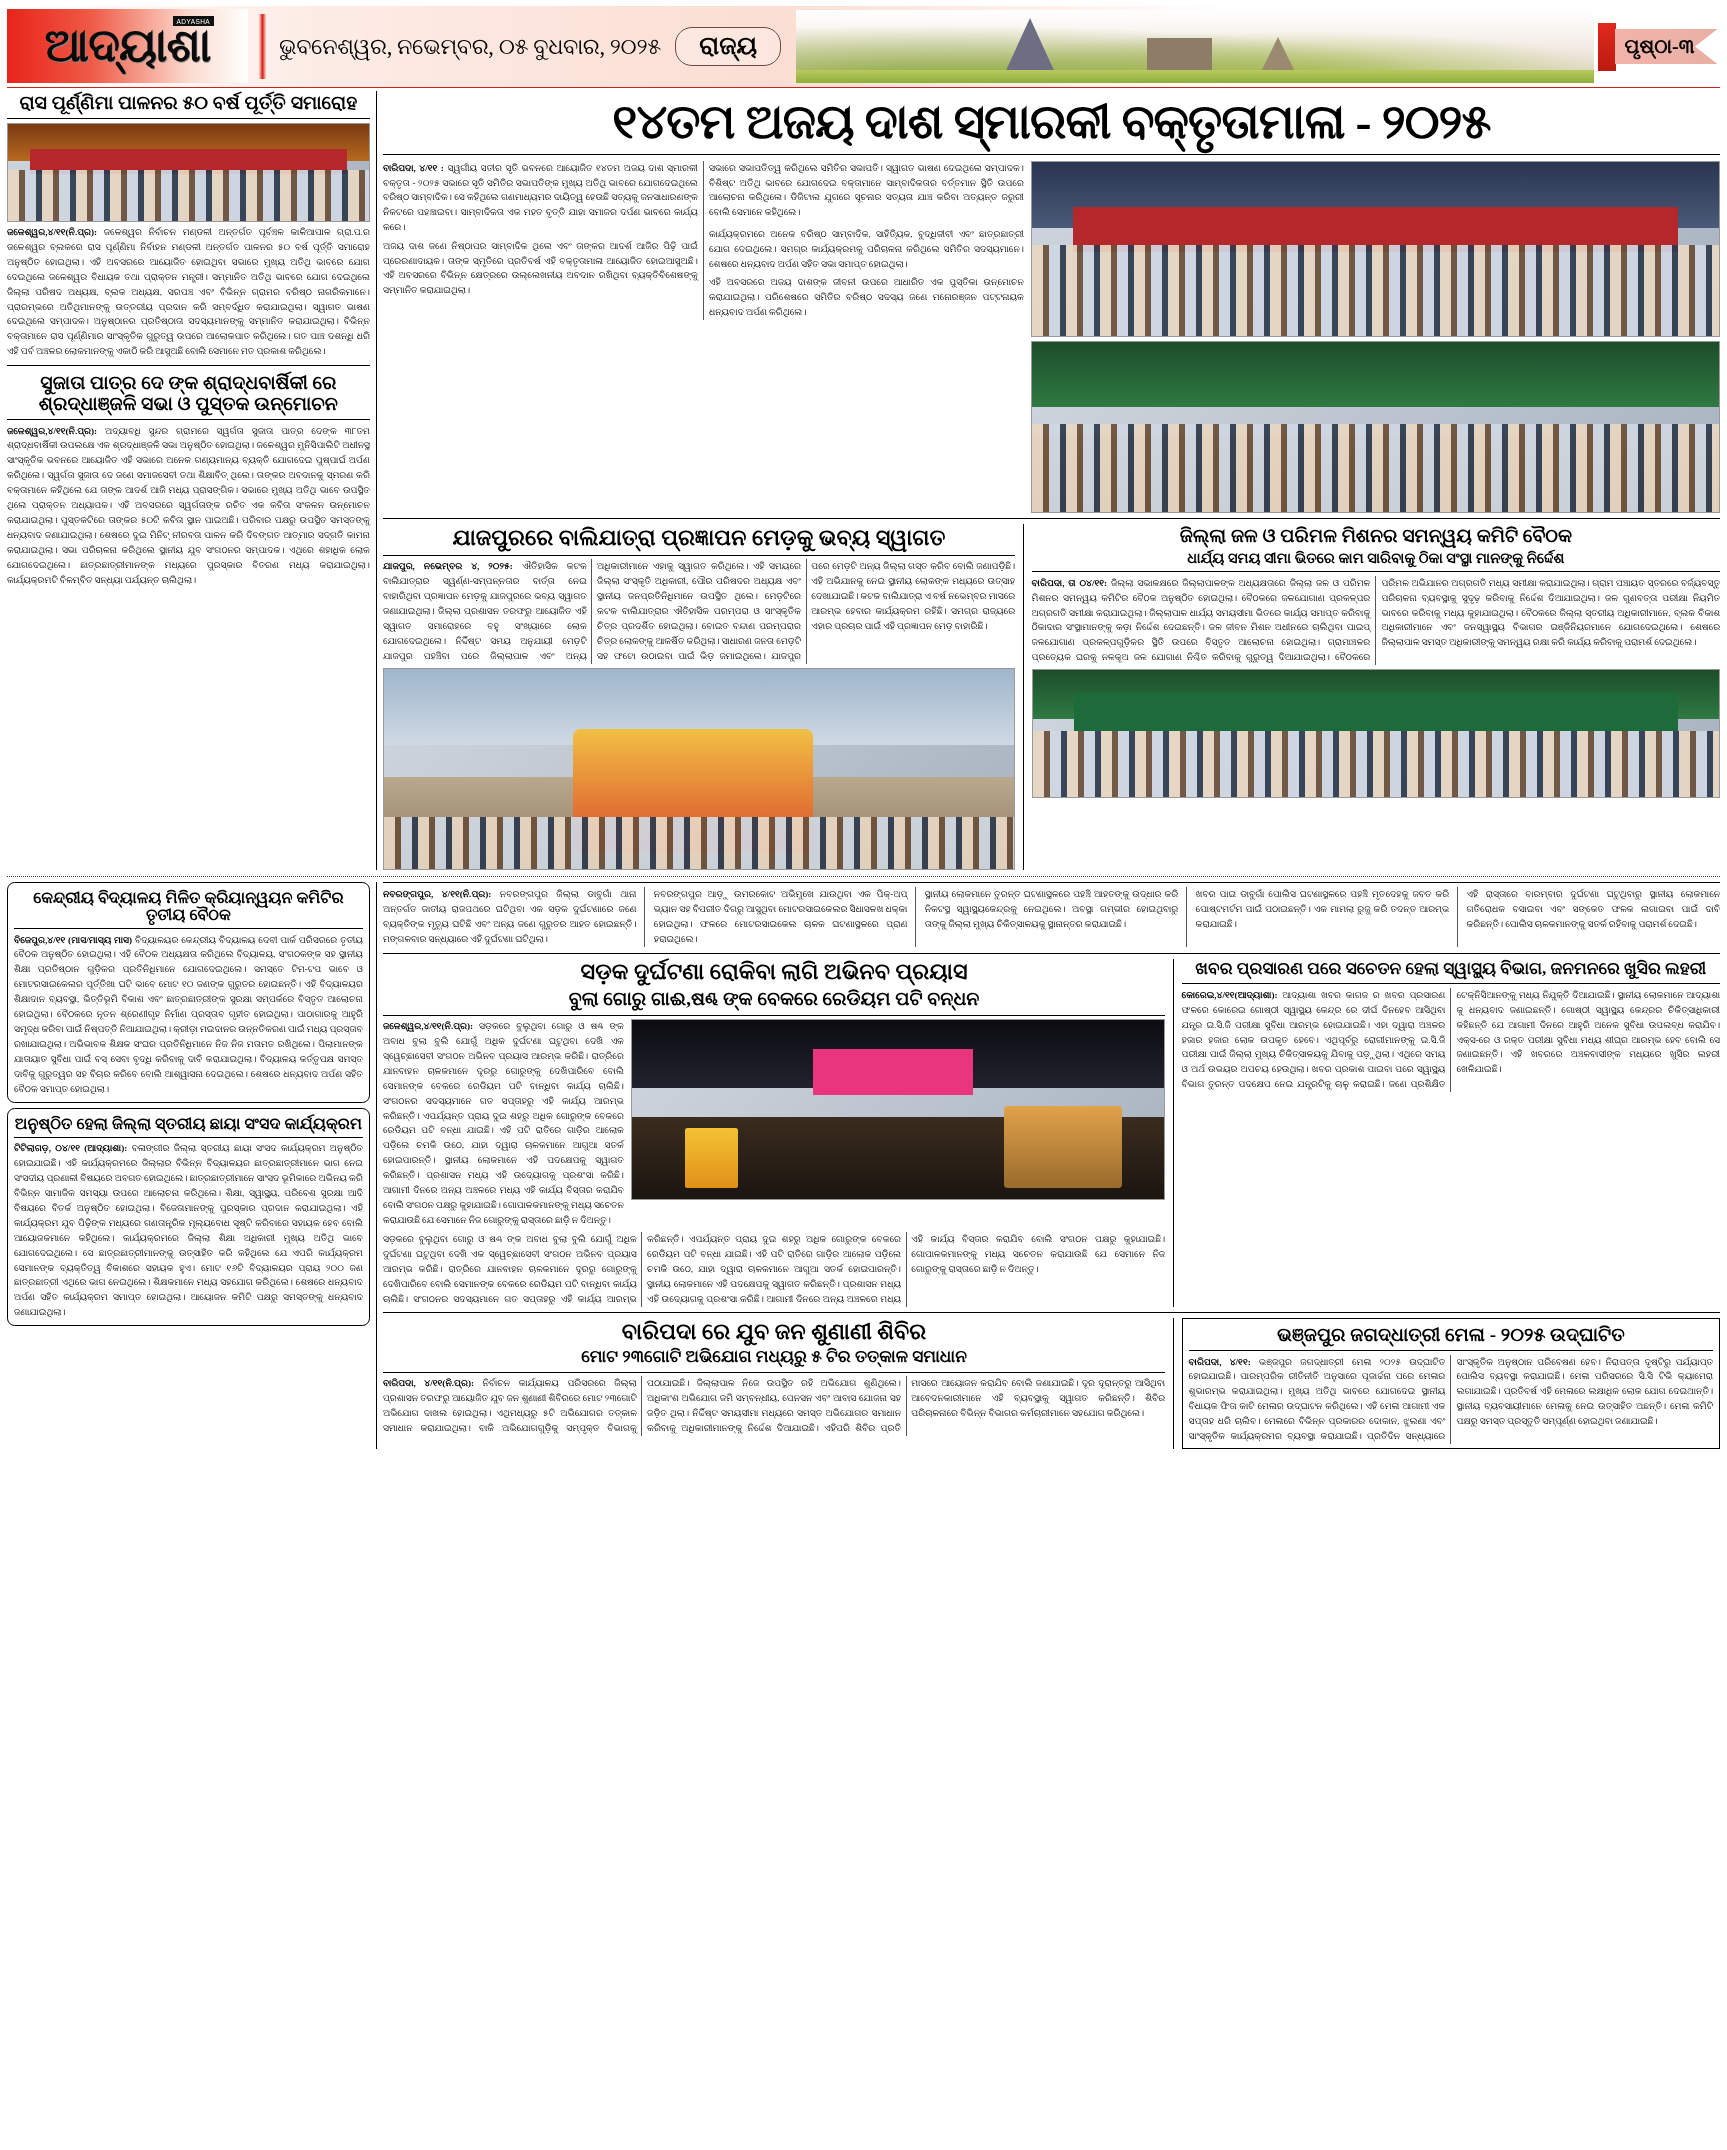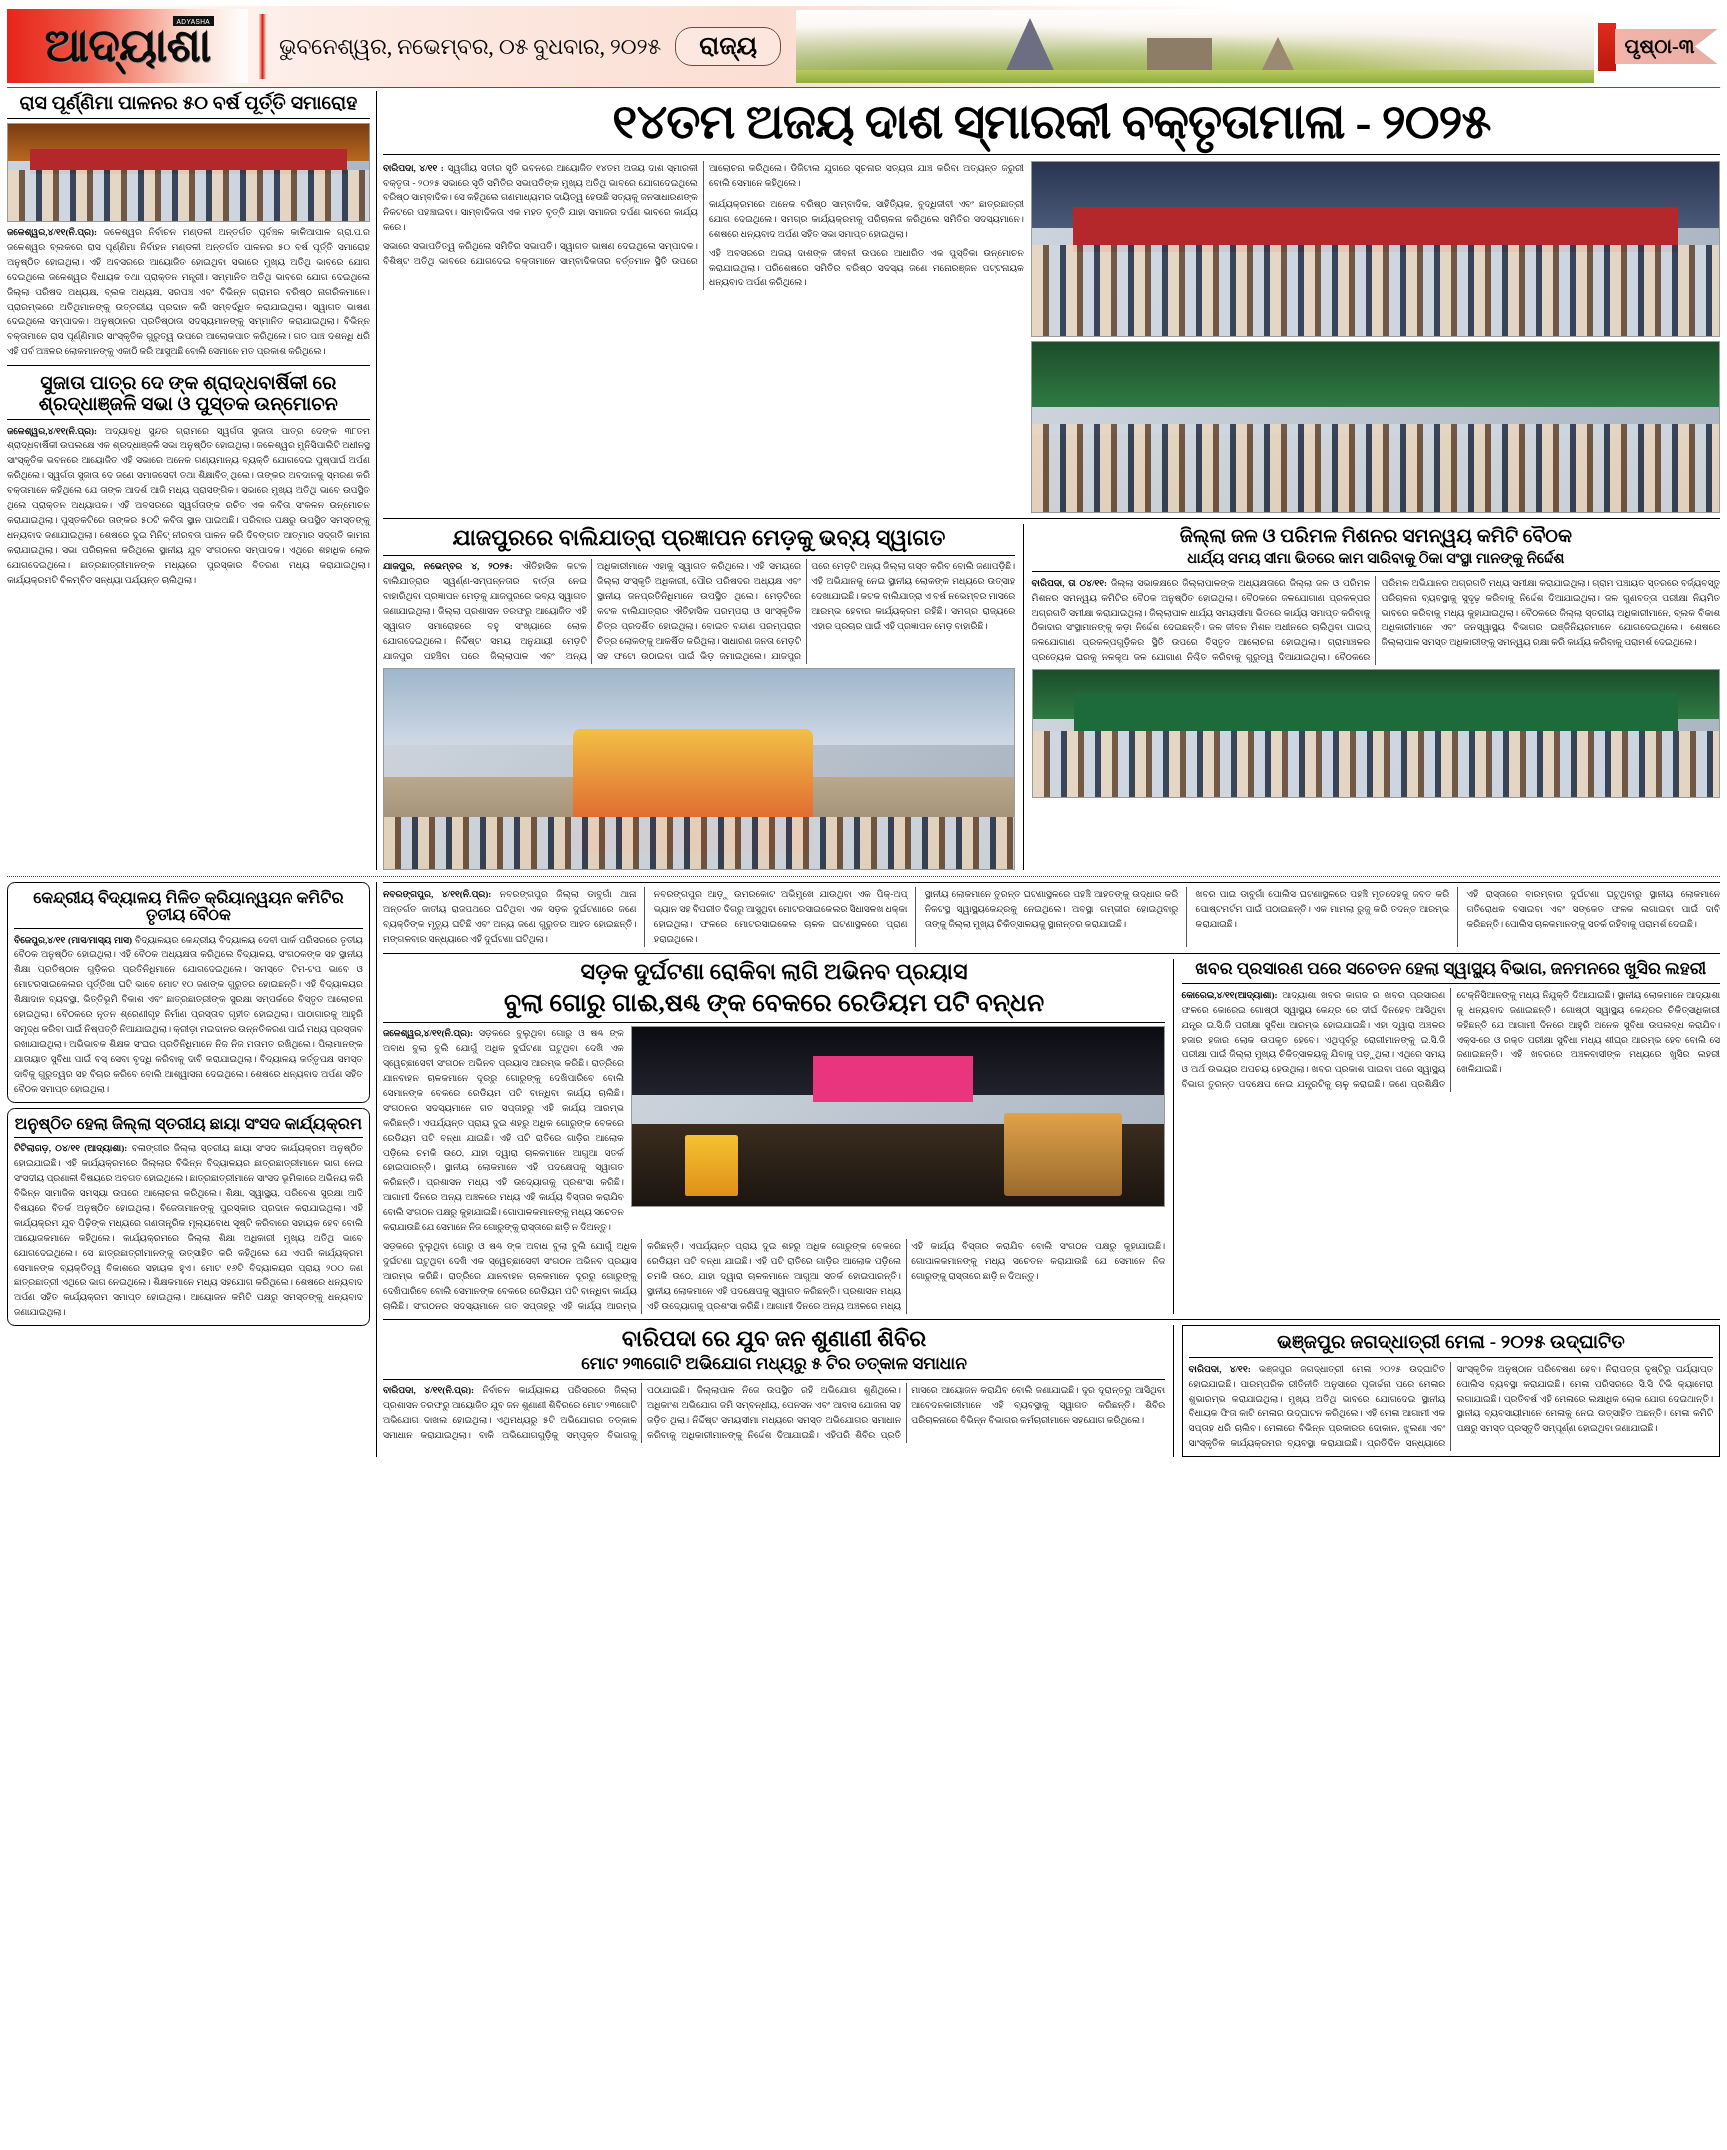--- a/index.html
+++ b/index.html
@@ -196,20 +196,21 @@
       <div class="hl hl-mega" style="padding:4.3px 0 6px;">୧୪ତମ ଅଜୟ ଦାଶ ସ୍ମାରକୀ ବକ୍ତୃତାମାଳା - ୨୦୨୫</div>
       <div class="rule" style="border-bottom-width:1.3px; margin-bottom:5.2px;"></div>
 
       <div style="display:flex; gap:6.9px;">
         <div style="width:641px; flex:0 0 641px;">
           <div class="cols2">
             <div class="body-txt">
               <b>ବାରିପଦା, ୪/୧୧ :</b>
               <span>ସ୍ୱର୍ଗୀୟ ସତୀର ସୃତି ଭବନରେ ଆୟୋଜିତ ୧୪ତମ ଅଜୟ ଦାଶ ସ୍ମାରକୀ ବକ୍ତୃତା - ୨୦୨୫ ସଭାରେ ସୃତି ସମିତିର ସଭାପତିଙ୍କ ମୁଖ୍ୟ ଅତିଥି ଭାବରେ ଯୋଗଦେଇଥିଲେ ବରିଷ୍ଠ ସାମ୍ବାଦିକ। ସେ କହିଥିଲେ ଗଣମାଧ୍ୟମର ଦାୟିତ୍ୱ ହେଉଛି ସତ୍ୟକୁ ଜନସାଧାରଣଙ୍କ ନିକଟରେ ପହଞ୍ଚାଇବା। ସାମ୍ବାଦିକତା ଏକ ମହତ ବୃତ୍ତି ଯାହା ସମାଜର ଦର୍ପଣ ଭାବରେ କାର୍ଯ୍ୟ କରେ।</span>
             </div>
+            <div class="body-txt" style="margin-top:3.4px;">ଅଜୟ ଦାଶ ଜଣେ ନିଷ୍ଠାପର ସାମ୍ବାଦିକ ଥିଲେ ଏବଂ ତାଙ୍କର ଆଦର୍ଶ ଆଜିର ପିଢ଼ି ପାଇଁ ପ୍ରେରଣାଦାୟକ। ତାଙ୍କ ସ୍ମୃତିରେ ପ୍ରତିବର୍ଷ ଏହି ବକ୍ତୃତାମାଳା ଆୟୋଜିତ ହୋଇଆସୁଅଛି। ଏହି ଅବସରରେ ବିଭିନ୍ନ କ୍ଷେତ୍ରରେ ଉଲ୍ଲେଖନୀୟ ଅବଦାନ ରଖିଥିବା ବ୍ୟକ୍ତିବିଶେଷଙ୍କୁ ସମ୍ମାନିତ କରାଯାଇଥିଲା।</div>
             <div class="body-txt" style="margin-top:3.4px;">ସଭାରେ ସଭାପତିତ୍ୱ କରିଥିଲେ ସମିତିର ସଭାପତି। ସ୍ୱାଗତ ଭାଷଣ ଦେଇଥିଲେ ସମ୍ପାଦକ। ବିଶିଷ୍ଟ ଅତିଥି ଭାବରେ ଯୋଗଦେଇ ବକ୍ତାମାନେ ସାମ୍ବାଦିକତାର ବର୍ତ୍ତମାନ ସ୍ଥିତି ଉପରେ ଆଲୋଚନା କରିଥିଲେ। ଡିଜିଟାଲ ଯୁଗରେ ସୂଚନାର ସତ୍ୟତା ଯାଞ୍ଚ କରିବା ଅତ୍ୟନ୍ତ ଜରୁରୀ ବୋଲି ସେମାନେ କହିଥିଲେ।</div>
             <div class="body-txt" style="margin-top:7px;">କାର୍ଯ୍ୟକ୍ରମରେ ଅନେକ ବରିଷ୍ଠ ସାମ୍ବାଦିକ, ସାହିତ୍ୟିକ, ବୁଦ୍ଧିଜୀବୀ ଏବଂ ଛାତ୍ରଛାତ୍ରୀ ଯୋଗ ଦେଇଥିଲେ। ସମଗ୍ର କାର୍ଯ୍ୟକ୍ରମକୁ ପରିଚାଳନା କରିଥିଲେ ସମିତିର ସଦସ୍ୟମାନେ। ଶେଷରେ ଧନ୍ୟବାଦ ଅର୍ପଣ ସହିତ ସଭା ସମାପ୍ତ ହୋଇଥିଲା।</div>
             <div class="body-txt" style="margin-top:3.4px;">ଏହି ଅବସରରେ ଅଜୟ ଦାଶଙ୍କ ଜୀବନୀ ଉପରେ ଆଧାରିତ ଏକ ପୁସ୍ତିକା ଉନ୍ମୋଚନ କରାଯାଇଥିଲା। ପରିଶେଷରେ ସମିତିର ବରିଷ୍ଠ ସଦସ୍ୟ ଜଣେ ମନୋରଞ୍ଜନ ପଟ୍ଟନାୟକ ଧନ୍ୟବାଦ ଅର୍ପଣ କରିଥିଲେ।</div>
           </div>
         </div>
         <div style="flex:1; min-width:0; display:flex; flex-direction:column; gap:4.3px;">
           <div class="photo" style="height:176px;">
             <div class="band1"></div>
               <div class="stage"></div>
               <div class="people"></div>
@@ -305,21 +306,21 @@
           <div style="flex:1;min-width:0;" class="body-txt">ଏହି ରାସ୍ତାରେ ବାରମ୍ବାର ଦୁର୍ଘଟଣା ଘଟୁଥିବାରୁ ସ୍ଥାନୀୟ ଲୋକମାନେ ଗତିରୋଧକ ବସାଇବା ଏବଂ ସଙ୍କେତ ଫଳକ ଲଗାଇବା ପାଇଁ ଦାବି କରିଛନ୍ତି। ପୋଲିସ ଚାଳକମାନଙ୍କୁ ସତର୍କ ରହିବାକୁ ପରାମର୍ଶ ଦେଇଛି।</div>
         </div>
       </div>
 
       <div class="rule" style="margin:5.2px 0;"></div>
 
       <div style="display:flex; gap:7.7px;">
 
         <div style="width:791px; flex:0 0 791px; border-right:0.9px solid #000; padding-right:7.7px;">
           <div class="hl hl-lg" style="padding:1.7px 0 2.6px;">ସଡ଼କ ଦୁର୍ଘଟଣା ରୋକିବା ଲାଗି ଅଭିନବ ପ୍ରୟାସ</div>
-          <div class="sub-hl" style="font-size:25px;padding-bottom:4.3px;">ବୁଲା ଗୋରୁ ଗାଈ,ଷଣ୍ଢ ଙ୍କ ବେକରେ ରେଡିୟମ ପଟି ବନ୍ଧନ</div>
+          <div class="sub-hl" style="font-size:19px;padding-bottom:4.3px;">ବୁଲା ଗୋରୁ ଗାଈ,ଷଣ୍ଢ ଙ୍କ ବେକରେ ରେଡିୟମ ପଟି ବନ୍ଧନ</div>
           <div class="rule" style="margin-bottom:3.4px;"></div>
           <div style="display:flex; gap:6.9px;">
             <div style="width:241px;flex:0 0 241px;" class="body-txt">
               <b>ଜଳେଶ୍ୱର,୪/୧୧(ନି.ପ୍ର):</b>
               <span>ସଡ଼କରେ ବୁଲୁଥିବା ଗୋରୁ ଓ ଷଣ୍ଢ ଙ୍କ ଅବାଧ ବୁଲା ବୁଲି ଯୋଗୁଁ ଅଧିକ ଦୁର୍ଘଟଣା ଘଟୁଥିବା ଦେଖି ଏକ ସ୍ୱେଚ୍ଛାସେବୀ ସଂଗଠନ ଅଭିନବ ପ୍ରୟାସ ଆରମ୍ଭ କରିଛି। ରାତ୍ରିରେ ଯାନବାହନ ଚାଳକମାନେ ଦୂରରୁ ଗୋରୁଙ୍କୁ ଦେଖିପାରିବେ ବୋଲି ସେମାନଙ୍କ ବେକରେ ରେଡିୟମ ପଟି ବାନ୍ଧିବା କାର୍ଯ୍ୟ ଚାଲିଛି। ସଂଗଠନର ସଦସ୍ୟମାନେ ଗତ ସପ୍ତାହରୁ ଏହି କାର୍ଯ୍ୟ ଆରମ୍ଭ କରିଛନ୍ତି। ଏପର୍ଯ୍ୟନ୍ତ ପ୍ରାୟ ଦୁଇ ଶହରୁ ଅଧିକ ଗୋରୁଙ୍କ ବେକରେ ରେଡିୟମ ପଟି ବନ୍ଧା ଯାଇଛି। ଏହି ପଟି ରାତିରେ ଗାଡ଼ିର ଆଲୋକ ପଡ଼ିଲେ ଚମକି ଉଠେ, ଯାହା ଦ୍ୱାରା ଚାଳକମାନେ ଆଗୁଆ ସତର୍କ ହୋଇପାରନ୍ତି। ସ୍ଥାନୀୟ ଲୋକମାନେ ଏହି ପଦକ୍ଷେପକୁ ସ୍ୱାଗତ କରିଛନ୍ତି। ପ୍ରଶାସନ ମଧ୍ୟ ଏହି ଉଦ୍ୟୋଗକୁ ପ୍ରଶଂସା କରିଛି। ଆଗାମୀ ଦିନରେ ଅନ୍ୟ ଅଞ୍ଚଳରେ ମଧ୍ୟ ଏହି କାର୍ଯ୍ୟ ବିସ୍ତାର କରାଯିବ ବୋଲି ସଂଗଠନ ପକ୍ଷରୁ କୁହାଯାଇଛି। ଗୋପାଳକମାନଙ୍କୁ ମଧ୍ୟ ସଚେତନ କରାଯାଉଛି ଯେ ସେମାନେ ନିଜ ଗୋରୁଙ୍କୁ ରାସ୍ତାରେ ଛାଡ଼ି ନ ଦିଅନ୍ତୁ।</span>
             </div>
             <div class="photo night" style="flex:1;min-width:0;height:181px;">
               <div class="band1"></div>
                 <div class="band2"></div>
               <div style="position:absolute;left:34%;top:16%;width:30%;height:26%;background:#e8357e;"></div>

